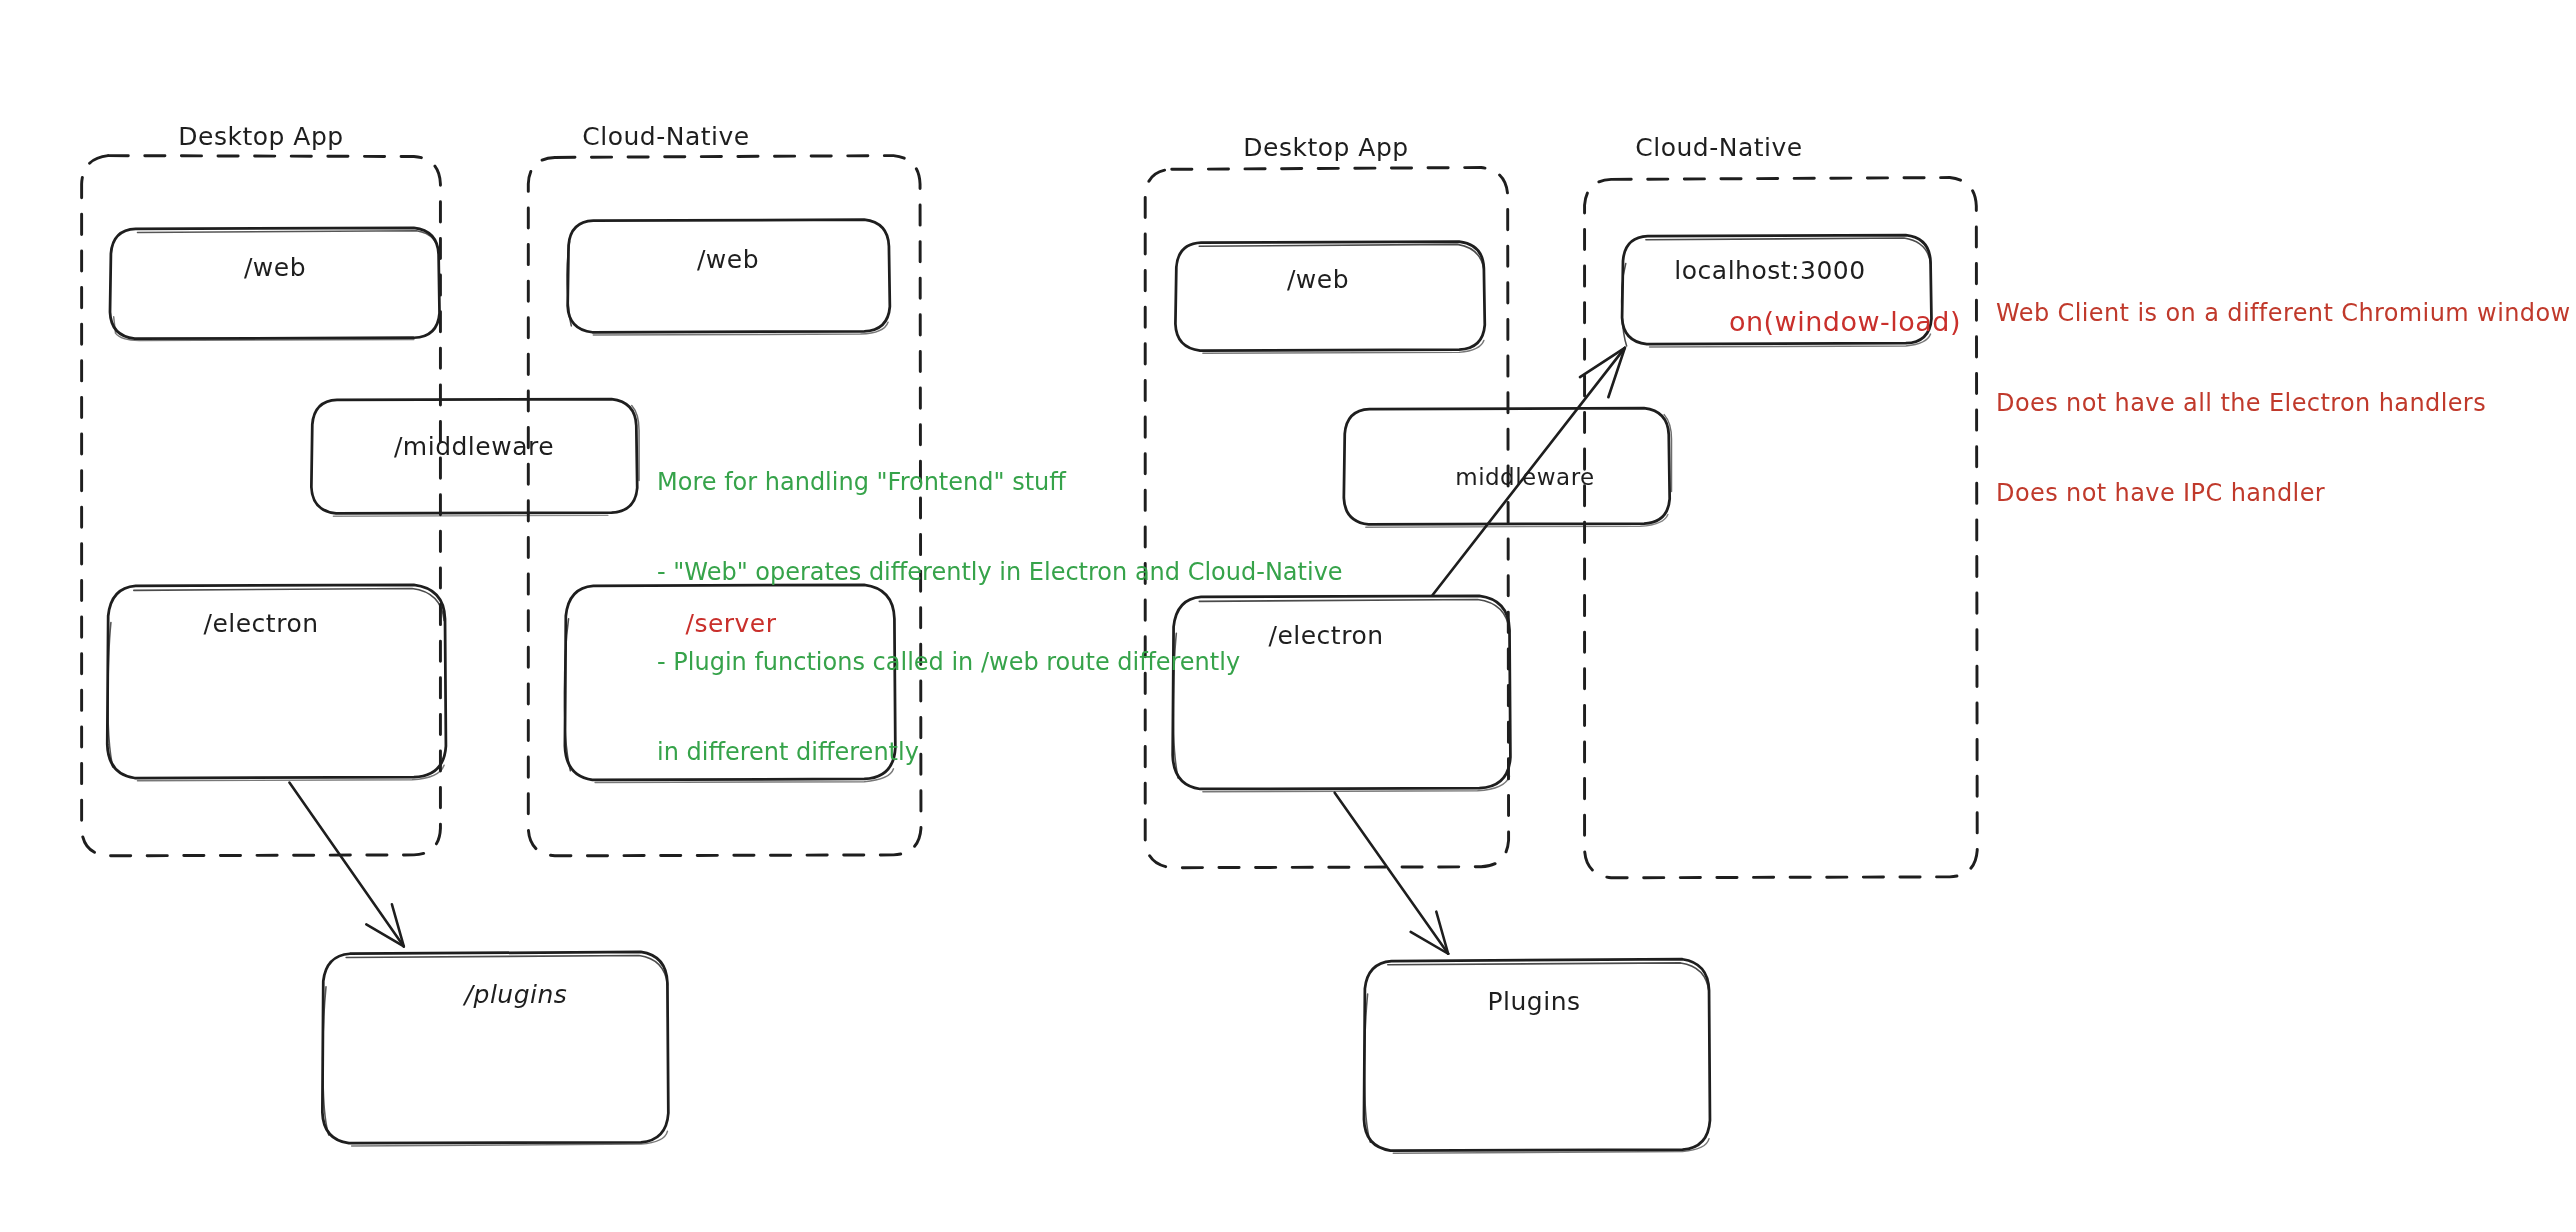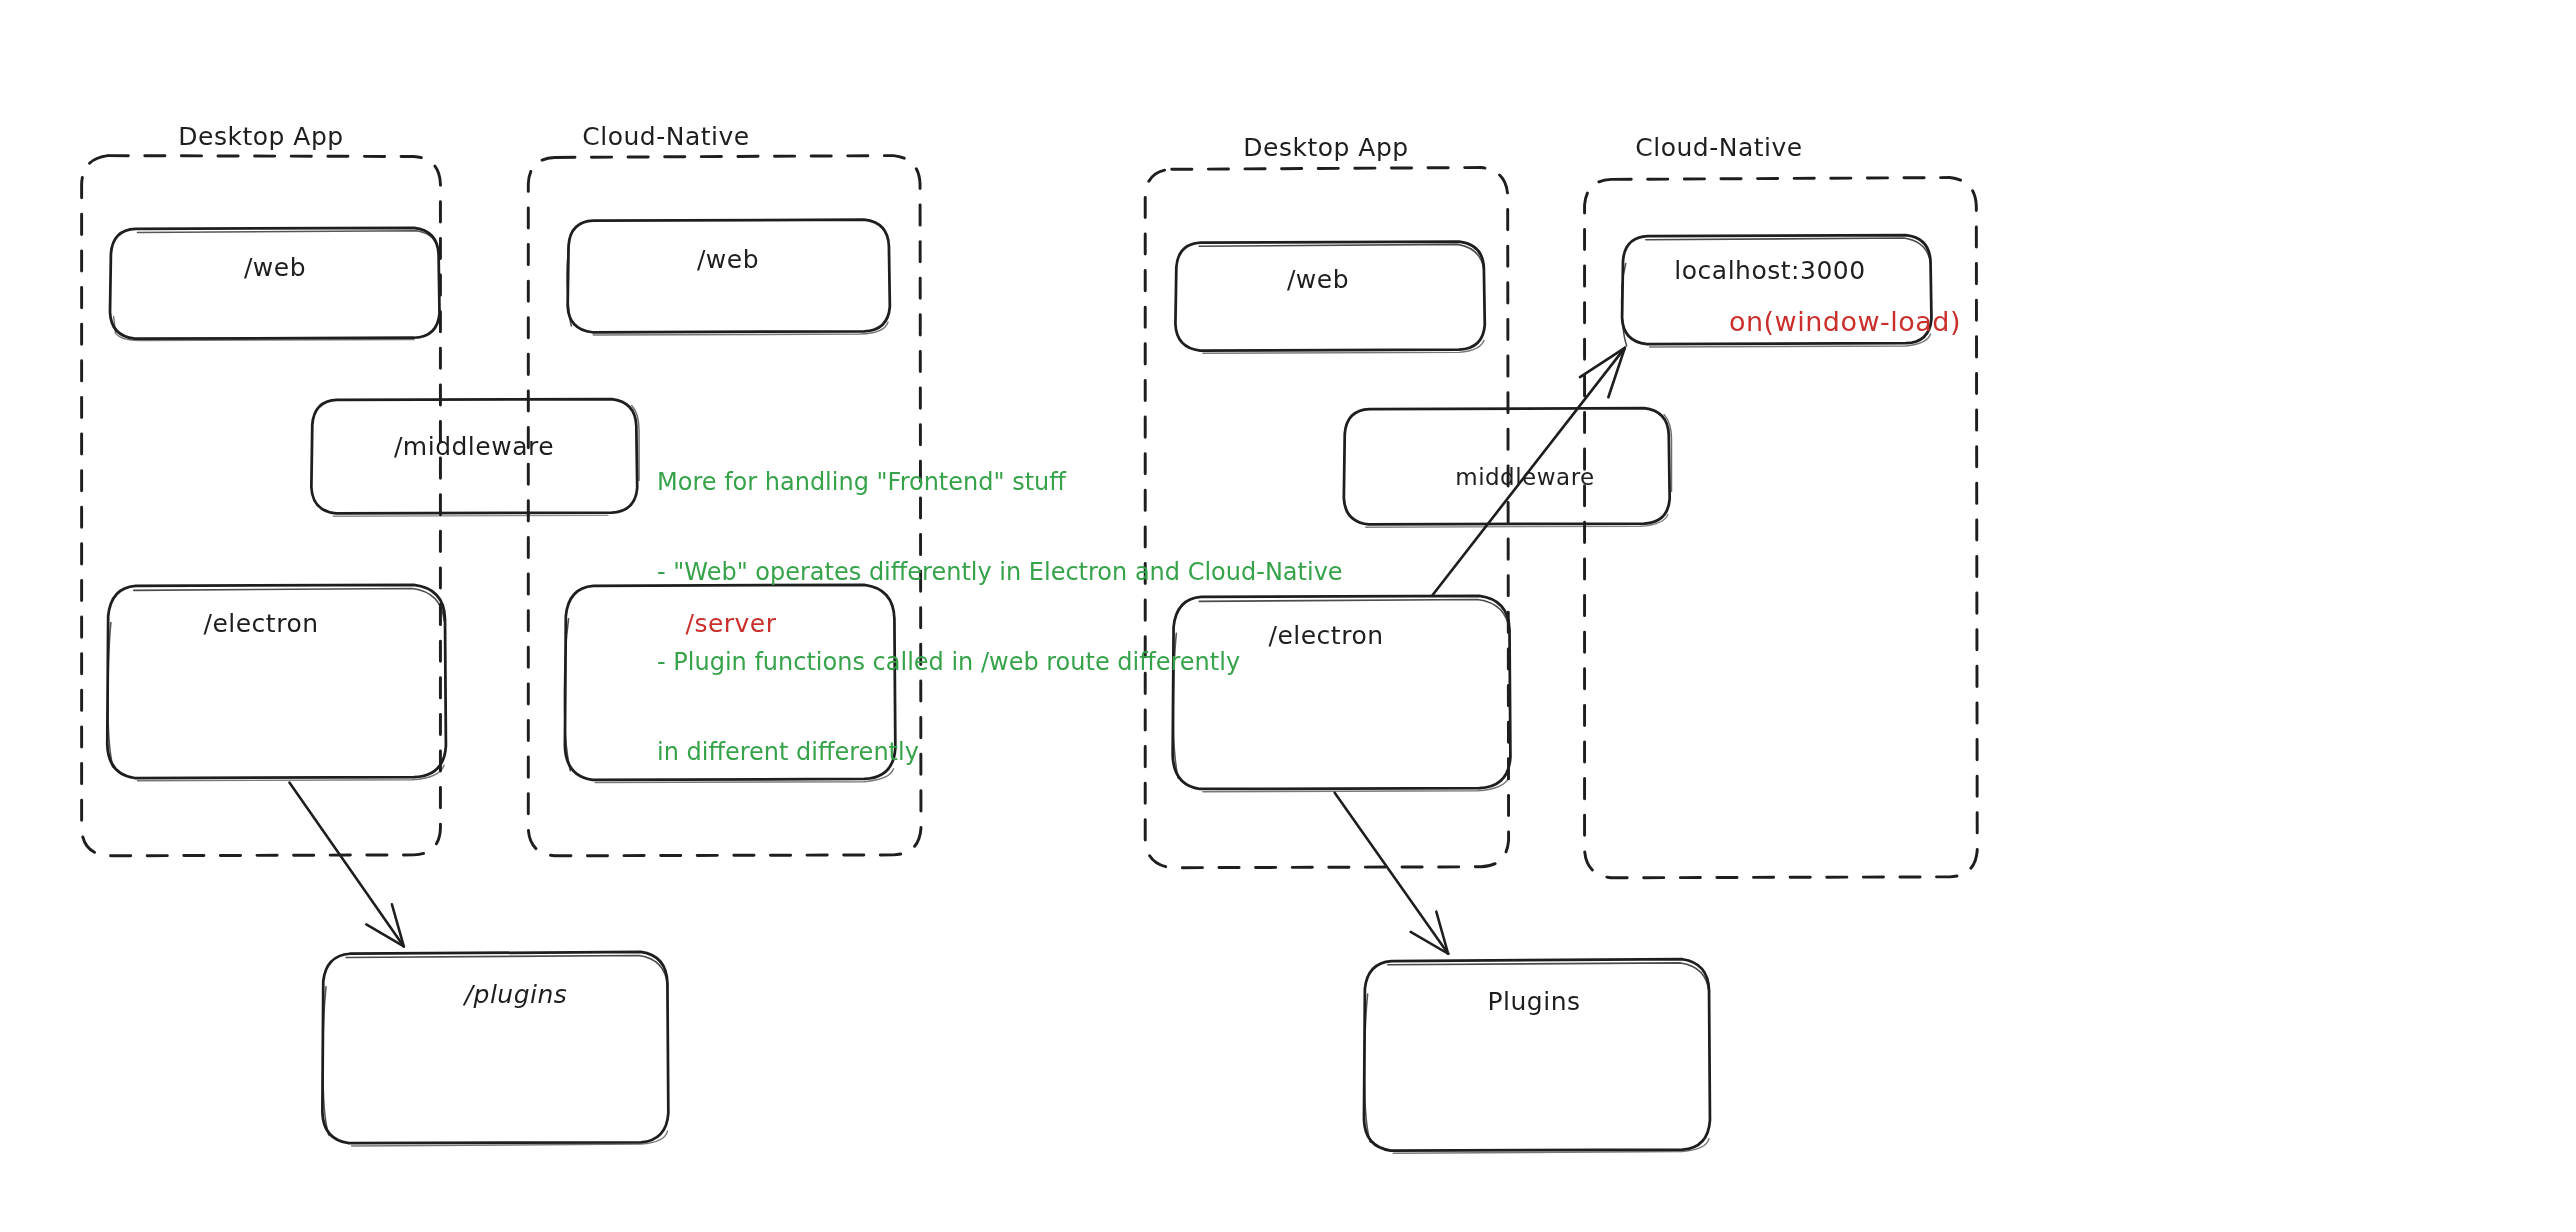--- a/index.html
+++ b/index.html
@@ -194,15 +194,20 @@
   <div class="lbl box-title" style="left:1326px; top:621px;">/electron</div>
   <div class="lbl box-title" style="left:1534px; top:987px;">Plugins</div>
 
   <div class="note green" style="left:657px; top:407px;">
     <div>More for handling "Frontend" stuff</div>
     <div>- "Web" operates differently in Electron and Cloud-Native</div>
     <div>- Plugin functions called in /web route differently</div>
     <div>in different differently</div>
   </div>
 
+  <div class="note red" style="left:1996px; top:238px;">
+    <div>Web Client is on a different Chromium window</div>
+    <div>Does not have all the Electron handlers</div>
+    <div>Does not have IPC handler</div>
+  </div>
 
 </div>
 
 
 </body></html>

